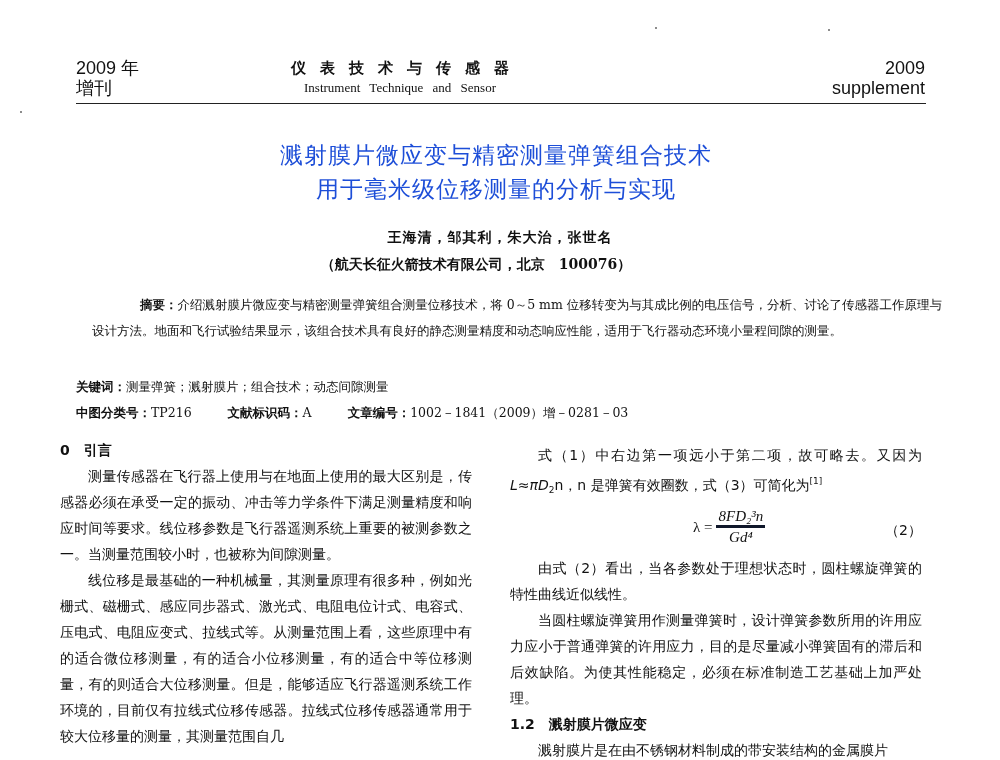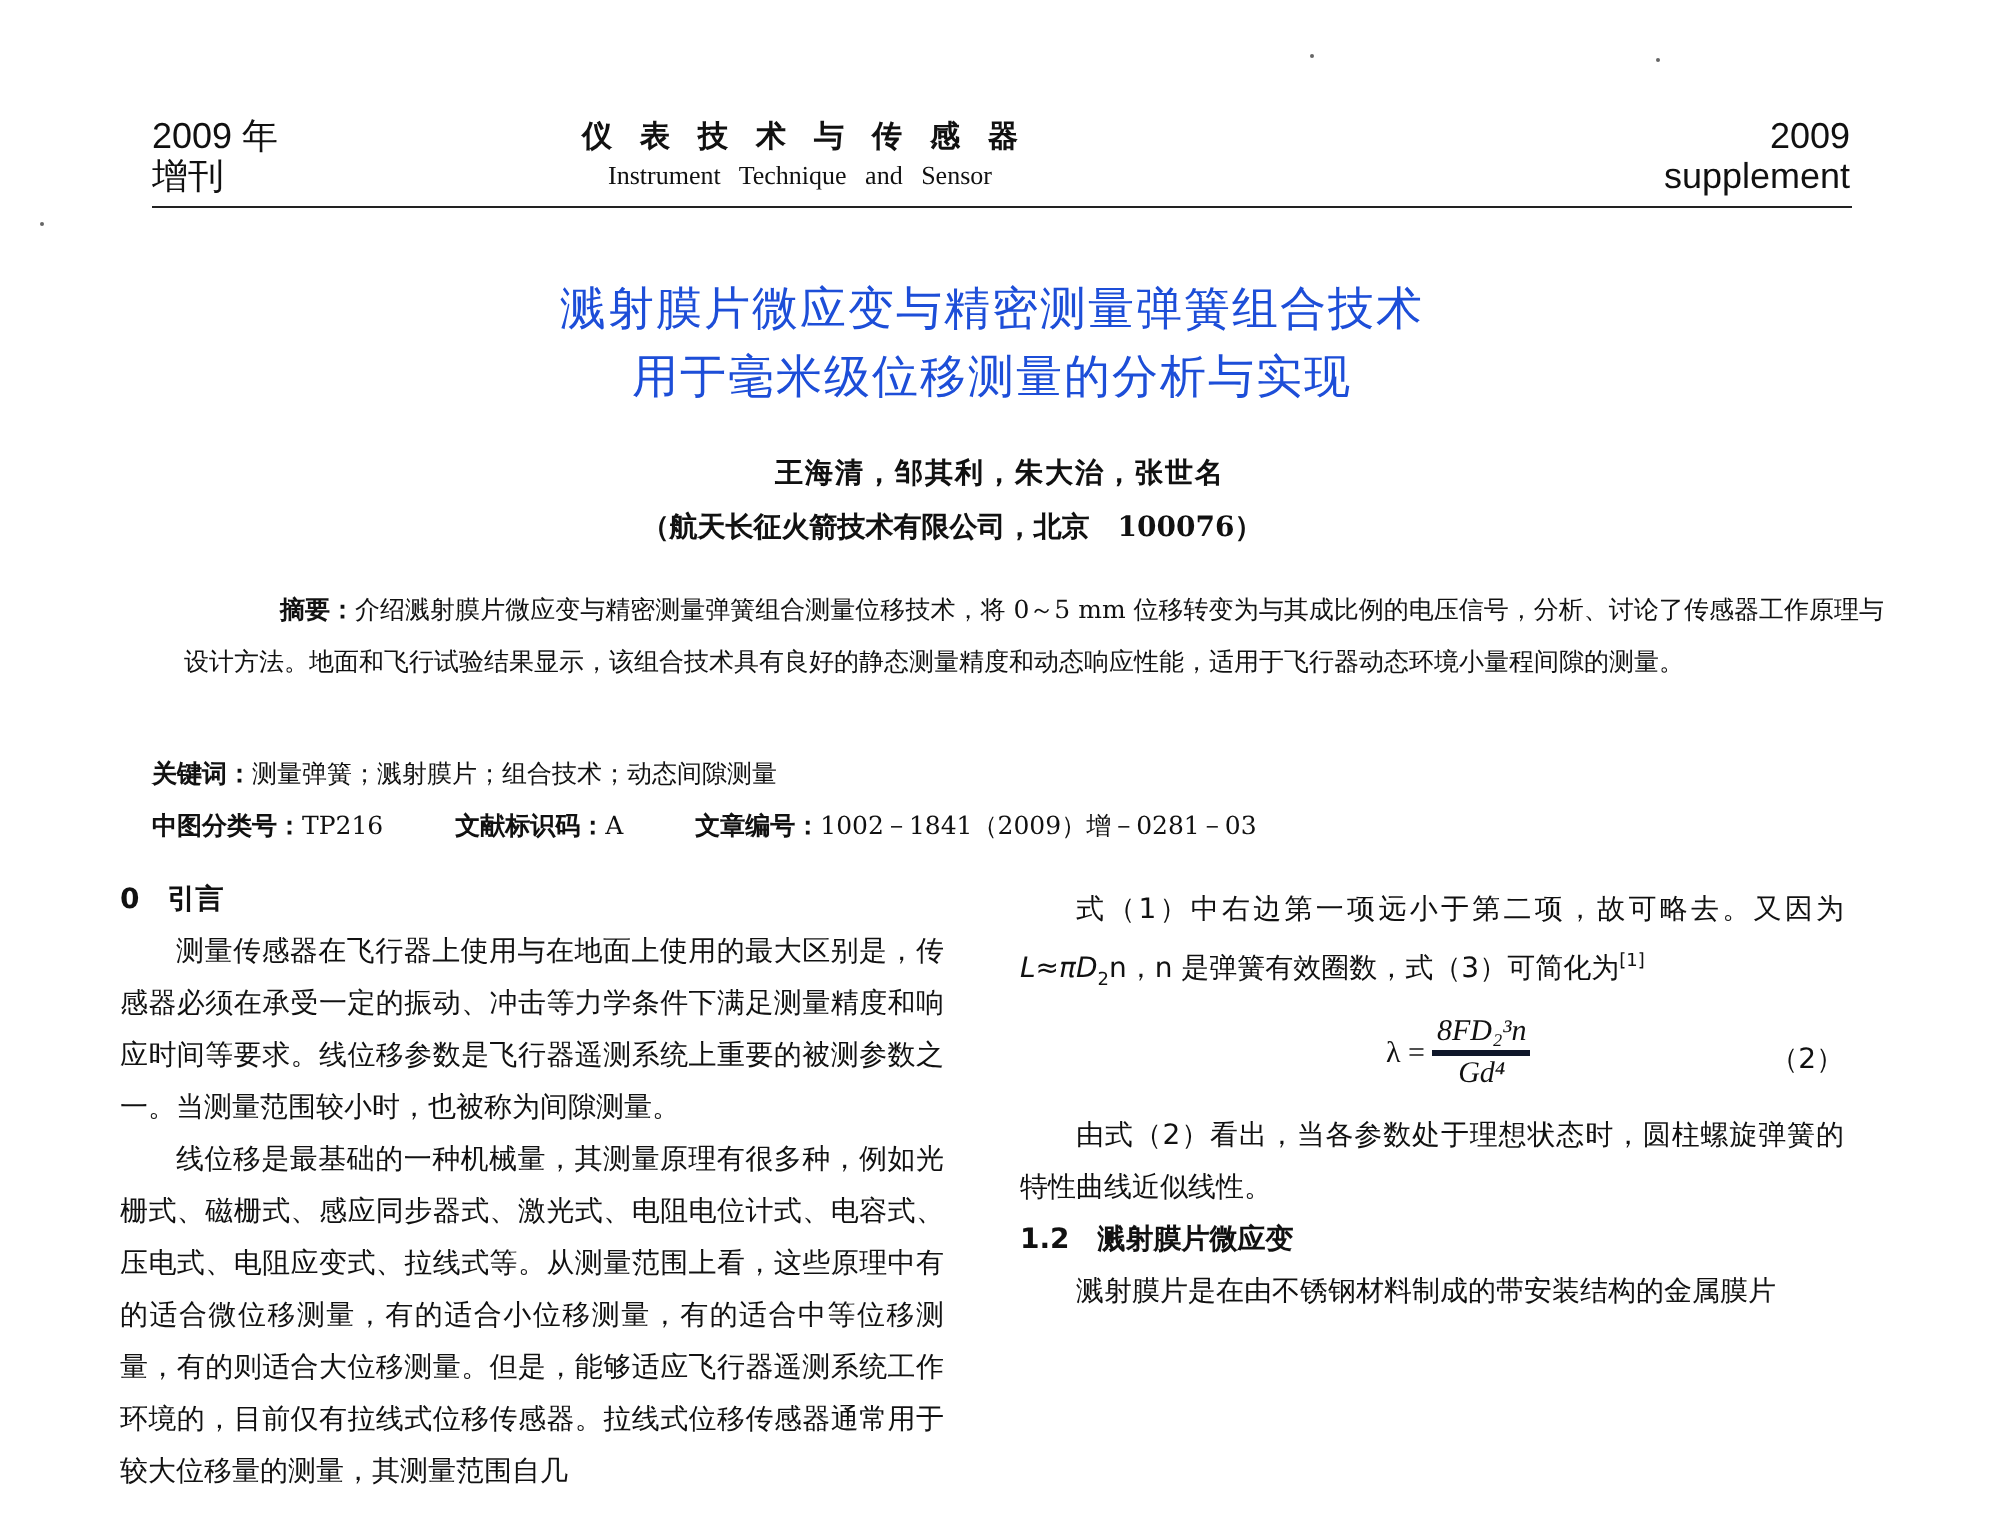--- a/index.html
+++ b/index.html
@@ -88,15 +88,16 @@
     <div class="formula">
       <span>λ =</span>
       <span class="frac">
         <span class="num">8FD₂³n</span>
         <span class="den">Gd⁴</span>
       </span>
     </div>
     <span class="eqno">（2）</span>
   </div>
   <p class="para">由式（2）看出，当各参数处于理想状态时，圆柱螺旋弹簧的特性曲线近似线性。</p>
+  <p class="para">当圆柱螺旋弹簧用作测量弹簧时，设计弹簧参数所用的许用应力应小于普通弹簧的许用应力，目的是尽量减小弹簧固有的滞后和后效缺陷。为使其性能稳定，必须在标准制造工艺基础上加严处理。</p>
   <div class="sec-head">1.2　溅射膜片微应变</div>
   <p class="para">溅射膜片是在由不锈钢材料制成的带安装结构的金属膜片</p>
 </div>
 
 </body></html>

